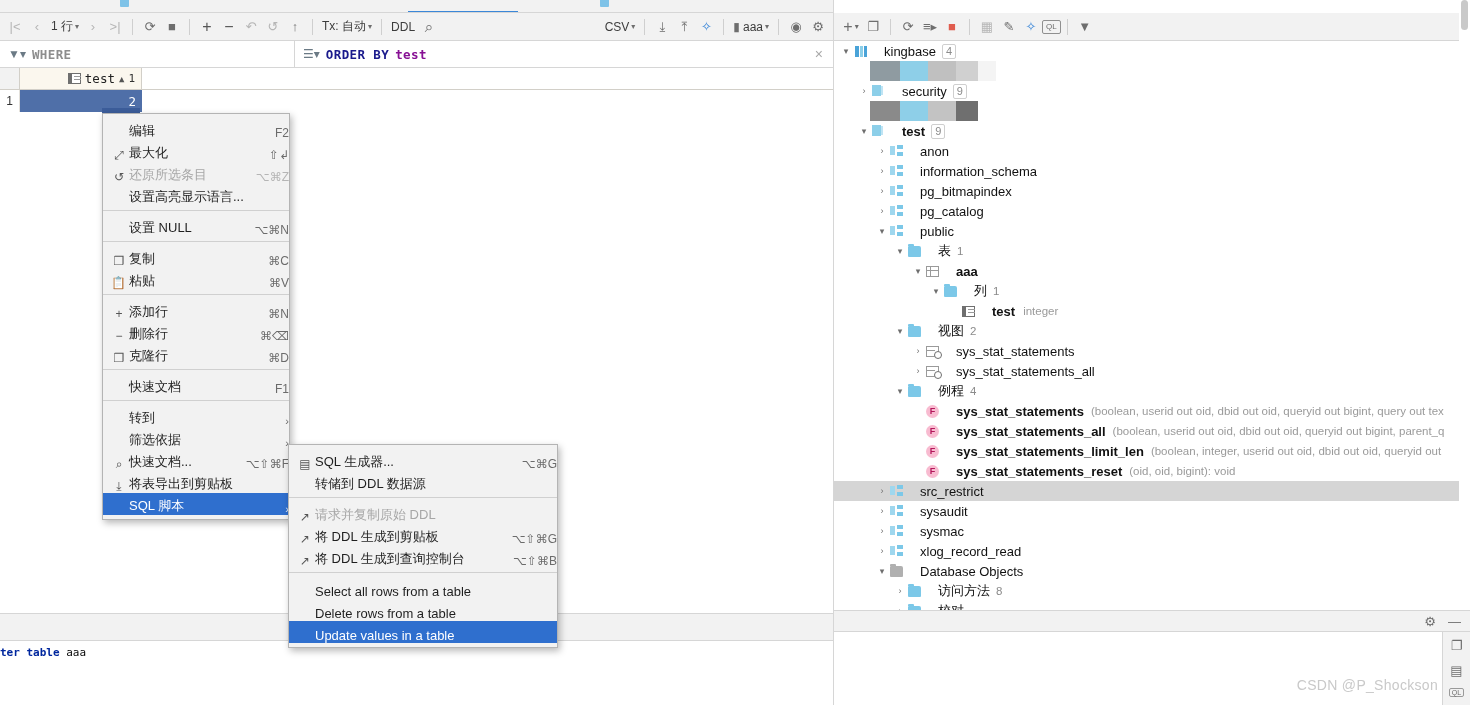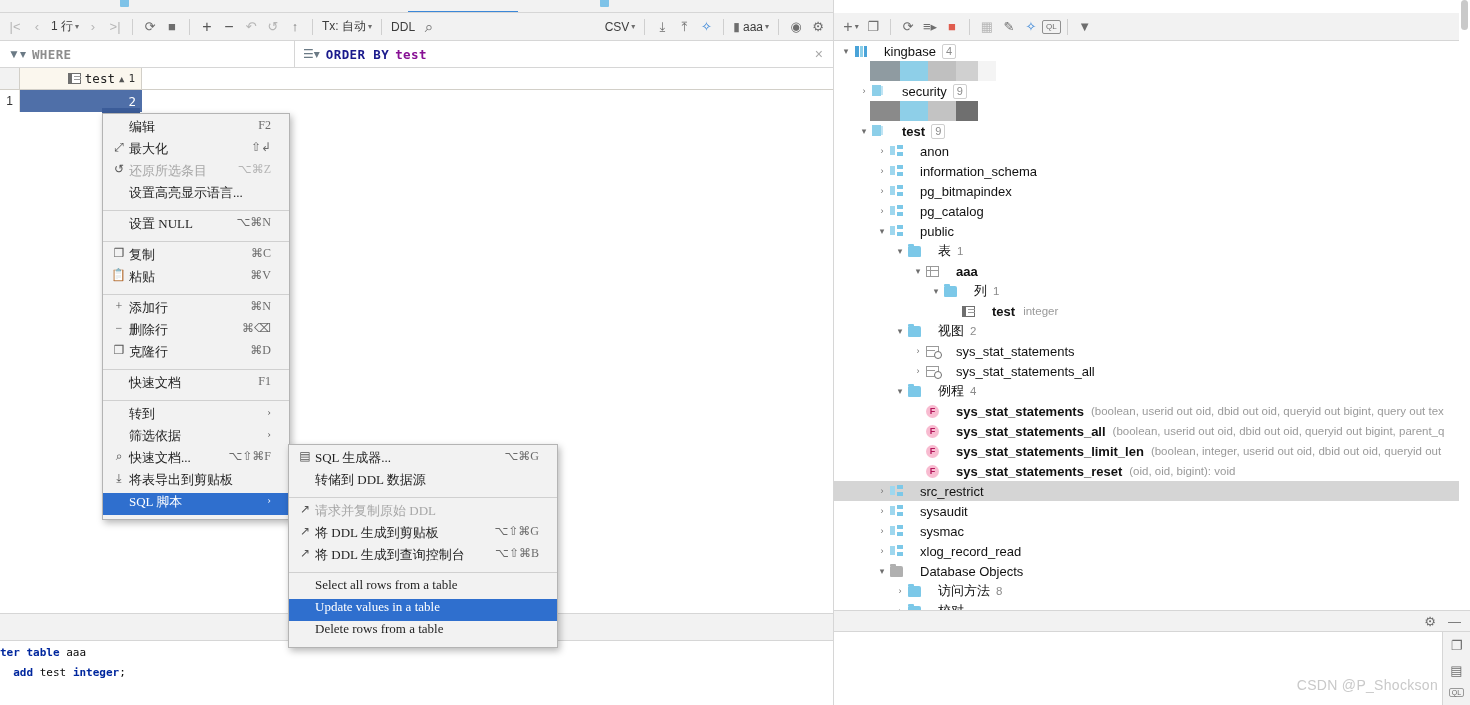--- a/index.html
+++ b/index.html
@@ -204,22 +204,22 @@
     color: #c9c9c9; font-size: 14px; letter-spacing: .3px;
   }
 
   
   .menu {
     position: absolute; background: #f2f2f2;
     border: 1px solid #b4b4b4; box-shadow: 2px 3px 7px rgba(0,0,0,.28);
     padding: 4px 0; z-index: 50;
   }
   .mi {
-    display: flex; align-items: flex-start; height: 22px; padding: 0 18px 0 6px;
-    font-size: 13px; color: #1f1f1f; white-space: nowrap; font-family: Liberation Serif, serif;
+    display: flex; align-items: flex-end; height: 22px; padding: 0 0 0 6px;
+    font-size: 13px; color: #1f1f1f; white-space: nowrap;
   }
   .mi.disabled { color: #a6a6a6; }
   .mi.hl { background: #2f6fce; color: #fff; }
   .mi .mic { width: 20px; flex: 0 0 20px; display: flex; align-items: center; justify-content: center; color: #555; font-size: 12px; }
   .mi.hl .mic { color: #fff; }
   .mi .mlabel { flex: 1 1 auto; }
   .mi .mkey { margin-left: 26px; color: #6b6b6b; font-size: 12px; }
   .mi.disabled .mkey { color: #b5b5b5; }
   .mi .marrow { margin-left: 26px; color: #6b6b6b; font-size: 11px; }
   .mi.hl .mkey, .mi.hl .marrow { color: #e4ecf8; }
@@ -333,21 +333,20 @@
         <div class="gr-num">1</div>
         <div class="gr-cell">2</div>
         <div class="gh-rest"></div>
       </div>
     </div>
 
     <div class="console-split"></div>
     <div class="console-bar"></div>
     <div class="console-body">
       <div class="code-line"><span class="kw">ter table </span><span>aaa</span></div>
-      <div class="code-line"><span class="kw">  add </span><span>test </span><span class="kw">integer</span><span>;</span></div>
     </div>
   </div>
 
   <div class="rightpane">
 
     <div class="db-toolbar">
       <div class="tb-btn" style="font-size:16px;">
         <span>+</span>
           <span class="caret">▾</span>
       </div>
@@ -761,23 +760,23 @@
       <div class="mi">
         <span class="mic">↗</span>
         <span class="mlabel">将 DDL 生成到查询控制台</span>
         <span class="mkey">⌥⇧⌘B</span>
       </div>
       <div class="msep"></div>
       <div class="mi">
         <span class="mic"></span>
         <span class="mlabel">Select all rows from a table</span>
       </div>
+      <div class="mi">
+        <span class="mic"></span>
+        <span class="mlabel">Delete rows from a table</span>
+      </div>
       <div class="mi hl">
         <span class="mic"></span>
         <span class="mlabel">Update values in a table</span>
       </div>
-      <div class="mi">
-        <span class="mic"></span>
-        <span class="mlabel">Delete rows from a table</span>
-      </div>
     </div>
 
 </div>
 
 </body></html>

